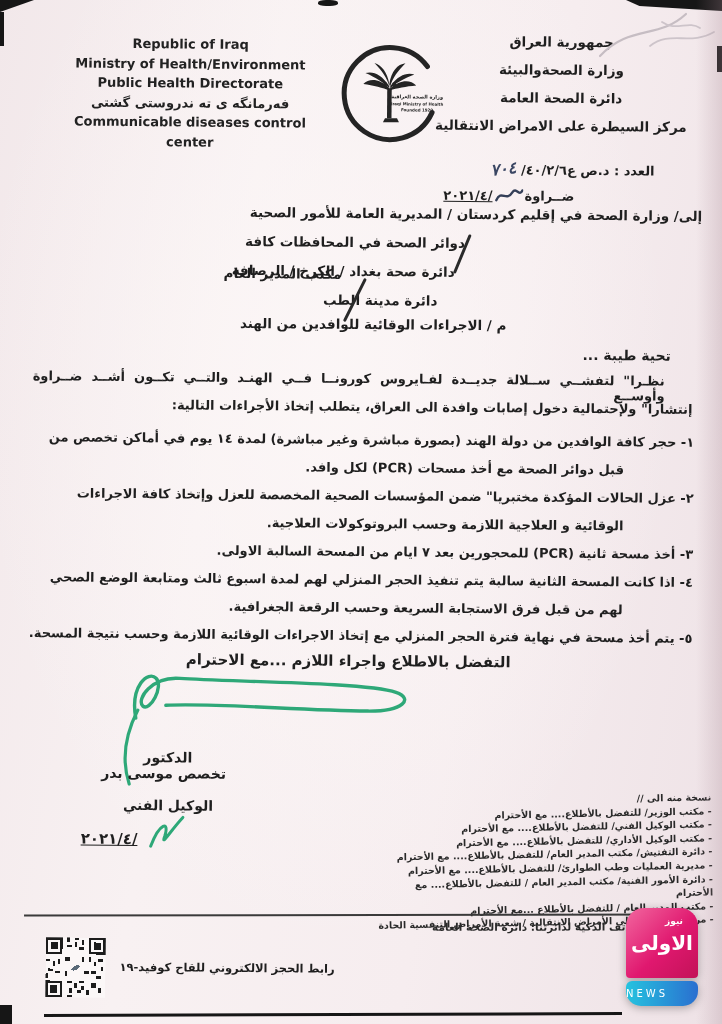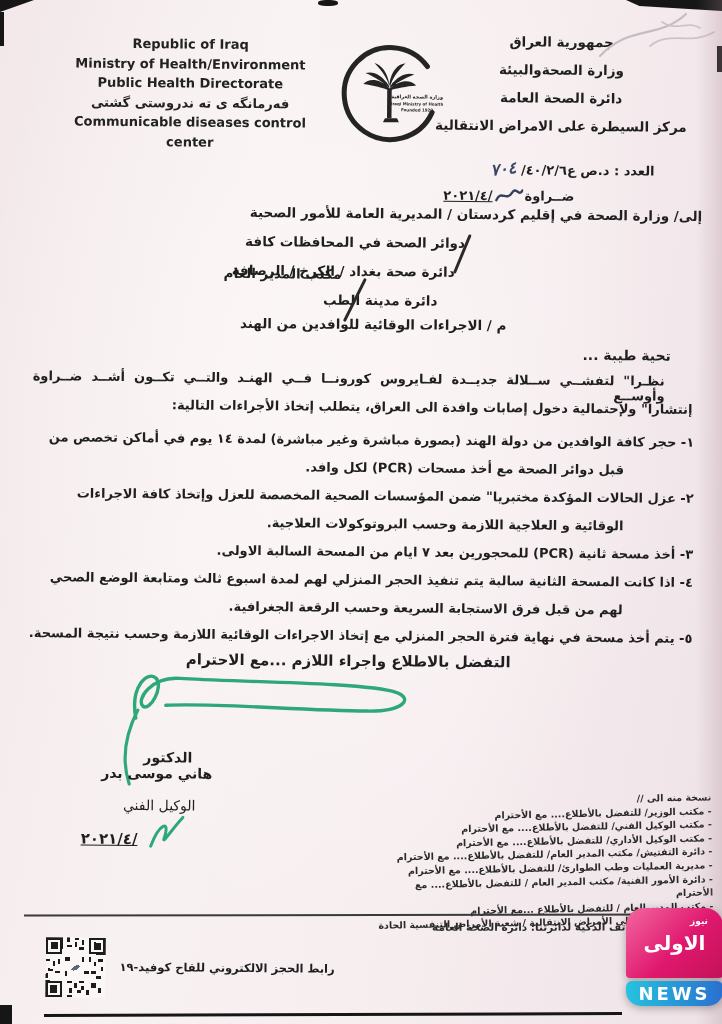--- a/index.html
+++ b/index.html
@@ -45,44 +45,44 @@
     font-size:13px;text-align:right;}
   .items{position:absolute;top:426px;right:28px;width:668px;direction:rtl;font-weight:bold;
     font-size:13px;line-height:28px;text-align:right;}
   .item{padding-right:70px;text-indent:-70px;}
   .closing{position:absolute;top:652px;left:0;width:700px;text-align:center;direction:rtl;
     font-weight:bold;font-size:15px;}
   
   .sig-svg{position:absolute;left:100px;top:666px;}
   .sig-title{position:absolute;left:146px;top:735px;font-weight:bold;font-size:14px;direction:rtl;margin-top:16px;}
   .sig-name{position:absolute;left:104px;top:767px;font-weight:bold;font-size:14px;direction:rtl;}
-  .sig-role{position:absolute;left:126px;top:799px;font-weight:normal;font-size:14px;direction:rtl;}
+  .sig-role{position:absolute;left:126px;top:799px;font-weight:bold;font-size:14px;direction:rtl;}
   .sig-date{position:absolute;left:84px;top:832px;font-weight:bold;font-size:15px;}
   .sig-check{position:absolute;left:148px;top:816px;}
   
   .cc{position:absolute;top:792px;right:6px;width:338px;direction:rtl;text-align:right;
     font-weight:bold;font-size:9.5px;line-height:13.6px;transform:rotate(-1.6deg);color:#2a2a2a;}
   
   .f-rule{position:absolute;left:28px;top:914px;width:668px;height:2px;background:#3a3a3a;
     transform:rotate(-.6deg);}
   .f-line{position:absolute;top:921px;right:32px;width:660px;direction:rtl;display:flex;
     justify-content:space-between;font-weight:bold;font-size:10.5px;transform:rotate(-.6deg);color:#2a2a2a;}
   .qr{position:absolute;left:50px;top:940px;}
   .qr-cap{position:absolute;left:124px;top:962px;font-weight:bold;font-size:11.5px;direction:rtl;}
   
-  .news{position:absolute;left:626px;top:908px;width:97px;height:100px;
+  .news{position:absolute;left:626px;top:908px;width:72px;height:100px;
     filter:drop-shadow(0 2px 4px rgba(0,0,0,.3));}
   .news-top{height:70px;border-radius:18px 18px 4px 4px;position:relative;
     background:linear-gradient(135deg,#f2679f 0%,#e0186f 55%,#c31258 100%);
     display:flex;align-items:center;justify-content:center;}
   .news-ar{color:#fff;font-weight:bold;font-size:20px;line-height:1;}
   .news-small{position:absolute;top:8px;right:15px;color:#fff;font-size:9px;font-weight:bold;}
-  .news-band{height:25px;margin-top:3px;border-radius:6px 6px 15px 15px;text-align:center;
-    background:linear-gradient(90deg,#25c3df,#2a6fd0);color:#fff;font-weight:bold;
-    font-size:18px;letter-spacing:3px;line-height:25px;}
+  .news-band{height:25px;margin-top:3px;border-radius:6px 6px 15px 15px;
+    background:linear-gradient(90deg,#25c3df,#2a6fd0);color:#fff;font-weight:normal;
+    font-size:10px;letter-spacing:3px;line-height:25px;}
   
   .art{position:absolute;background:#161616;}
   .a-tl{left:0;top:0;width:34px;height:12px;clip-path:polygon(0 0,100% 0,0 100%);}
   .a-l{left:0;top:12px;width:4px;height:34px;}
   .a-tr{right:0;top:0;width:96px;height:11px;clip-path:polygon(0 0,100% 0,100% 100%,14% 55%);}
   .a-r{right:0;top:46px;width:5px;height:26px;}
   .a-tc{left:318px;top:0;width:20px;height:6px;border-radius:40%;}
   .a-bline{left:44px;top:1013px;width:578px;height:3px;transform:rotate(-.2deg);}
   .a-bl{left:0;top:1005px;width:12px;height:19px;}
   .edge-shade{position:absolute;right:0;top:0;width:26px;height:100%;
@@ -169,21 +169,21 @@
       <div class="item">٥- يتم أخذ مسحة في نهاية فترة الحجر المنزلي مع إتخاذ الاجراءات الوقائية اللازمة وحسب نتيجة المسحة.</div>
     </div>
 
     <div class="closing">التفضل بالاطلاع واجراء اللازم ...مع الاحترام</div>
 
     <svg class="sig-svg" width="330" height="135" viewBox="0 0 330 135">
       <path d="M38,54 C32,22 50,6 58,14 C66,22 52,48 45,42 C38,35 54,12 82,14 C130,17 268,16 298,26 C316,32 306,45 270,45 C200,45 118,38 68,41" fill="none" stroke="#2ea878" stroke-width="3.4" stroke-linecap="round"></path>
       <path d="M40,46 C28,70 24,96 32,120" fill="none" stroke="#2ea878" stroke-width="3.2" stroke-linecap="round"></path>
     </svg>
     <div class="sig-title">الدكتور</div>
-    <div class="sig-name">هاني موسى بدر</div>
+    <div class="sig-name">تخصص موسى بدر</div>
     <div class="sig-role">الوكيل الفني</div>
     <div class="sig-date ltr-num">٢٠٢١/٤/</div>
     <svg class="sig-check" width="44" height="40" viewBox="0 0 44 40">
       <path d="M6,32 C15,8 25,6 20,22 C16,33 26,16 38,3" fill="none" stroke="#2ea878" stroke-width="3" stroke-linecap="round"></path>
     </svg>
 
     <div class="cc">
       <div>نسخة منه الى //</div>
       <div>- مكتب الوزير/ للتفضل بالأطلاع.... مع الأحترام</div>
       <div>- مكتب الوكيل الفني/ للتفضل بالأطلاع.... مع الأحترام</div>

